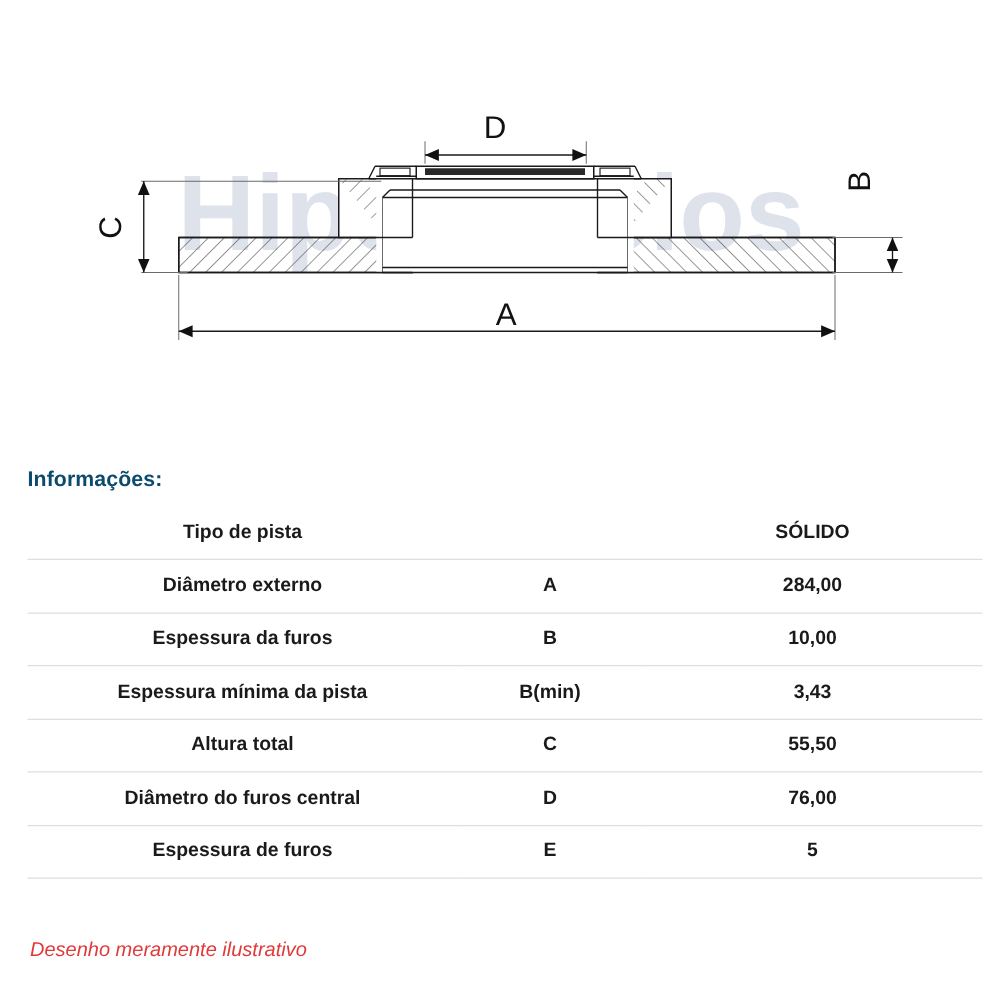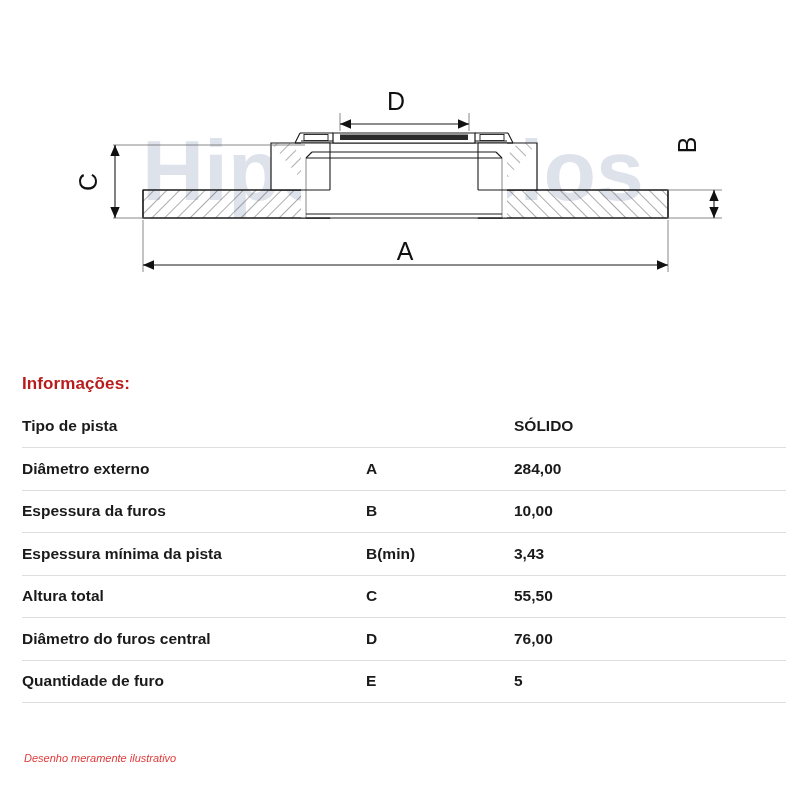--- a/index.html
+++ b/index.html
@@ -37,21 +37,21 @@
     top: 350px;
     width: 800px;
   }
 
   #info-heading {
     position: absolute;
     left: 22px;
     top: 24px;
     font-size: 17px;
     font-weight: bold;
-    color: #b91c1c;
+    color: #0c4a6e;
     letter-spacing: 0.1px;
     white-space: nowrap;
   }
 
   #spec-table {
     position: absolute;
     left: 22px;
     top: 55px;
     width: 764px;
     border-collapse: collapse;
@@ -59,41 +59,42 @@
   }
   #spec-table tr {
     height: 42.5px;
   }
   #spec-table td {
     border-bottom: 1px solid #dedede;
     vertical-align: middle;
     padding: 0;
     font-size: 15.5px;
     color: #1a1a1a;
+    text-align: center;
   }
   td.c-label {
     width: 344px;
     font-weight: bold;
     padding-left: 2px;
   }
   td.c-symbol {
     width: 148px;
     font-weight: bold;
   }
   td.c-value {
     width: 272px;
     font-weight: bold;
     padding-left: 2px;
   }
 
   #footer-note {
     position: absolute;
     left: 24px;
     top: 402px;
-    font-size: 11px;
+    font-size: 16px;
     font-style: italic;
     color: #e03a3a;
     white-space: nowrap;
   }
 
   .wm {
     font-family: "Liberation Sans", sans-serif;
     font-weight: bold;
     font-size: 86px;
     fill: #d9dde8;
@@ -251,21 +252,21 @@
         <td class="c-label">Altura total</td>
         <td class="c-symbol">C</td>
         <td class="c-value">55,50</td>
       </tr>
       <tr>
         <td class="c-label">Diâmetro do furos central</td>
         <td class="c-symbol">D</td>
         <td class="c-value">76,00</td>
       </tr>
       <tr>
-        <td class="c-label">Quantidade de furo</td>
+        <td class="c-label">Espessura de furos</td>
         <td class="c-symbol">E</td>
         <td class="c-value">5</td>
       </tr>
     </tbody>
   </table>
 
   <div id="footer-note">Desenho meramente ilustrativo</div>
 </div>
 
 </body></html>

